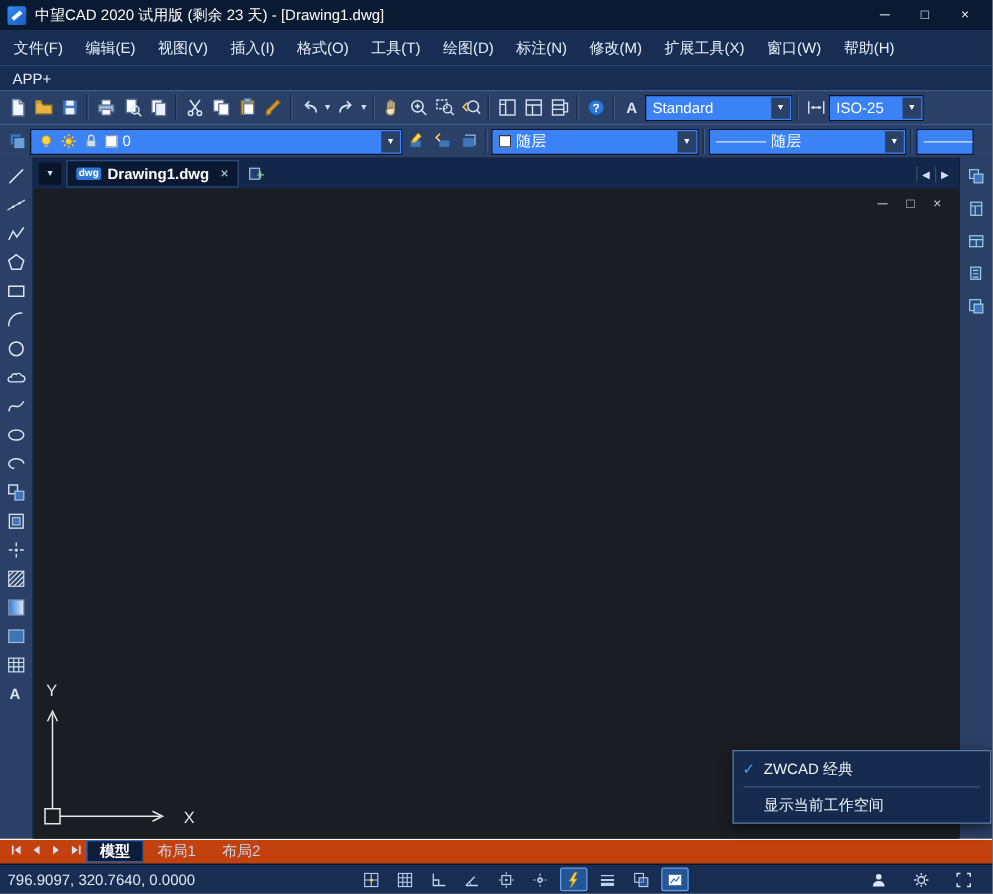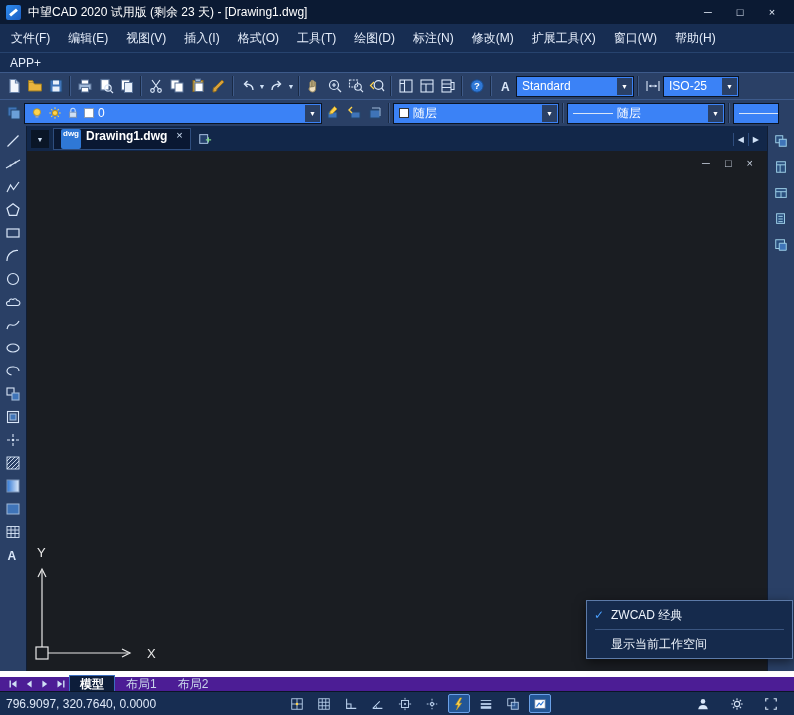--- a/index.html
+++ b/index.html
@@ -30,35 +30,35 @@
   .linesample{width:40px;height:1px;background:#d9e6f8;flex:0 0 auto}
   
   .main{flex:1;display:flex;min-height:0}
   .lstrip,.rstrip{width:27px;background:#2a4066;display:flex;flex-direction:column;align-items:center;padding:4px 0;gap:2px;flex:0 0 auto}
   .lstrip{border-right:1px solid #101d33}
   .rstrip{border-left:1px solid #101d33;gap:5px}
   .lbtn{width:22px;height:21px;display:flex;align-items:center;justify-content:center;flex:0 0 auto}
   .doc{flex:1;display:flex;flex-direction:column;min-width:0}
   .tabbar{height:25px;background:#122749;display:flex;align-items:center;gap:4px;padding:1px 4px 0;flex:0 0 auto}
   .tablist-btn{width:18px;height:18px;background:#0a1627;display:flex;align-items:center;justify-content:center;font-size:7px;color:#cfe0f5}
-  .tab{height:22px;background:#0a1832;border:1px solid #2e4d7e;display:flex;gap:5px;padding:0 7px;color:#fff;font-weight:bold}
+  .tab{height:22px;background:#0a1832;border:1px solid #2e4d7e;display:flex;align-items:center;gap:5px;padding:0 7px;color:#fff;font-weight:bold}
   .badge{background:#2f78d6;color:#fff;font-size:8px;font-weight:bold;padding:1px 2px;border-radius:2px;line-height:1}
   .tab .tclose{font-size:11px;color:#cfe0f5;font-weight:normal;margin-left:4px}
   .tab-scroll{margin-left:auto;display:flex;align-items:center}
   .tab-scroll span{font-size:8px;color:#cfe0f5;padding:2px 4px;border-left:1px solid #2e4d7e}
   .canvas{flex:1;background:#1a1d22;position:relative;min-height:0}
   .child-controls{position:absolute;top:6px;right:14px;display:flex;gap:15px;color:#c9d2e0;font-size:11px}
   .ucs{position:absolute;left:8px;bottom:6px}
   
   .ctx-menu{position:absolute;right:1px;top:600px;width:207px;background:#152a4c;border:1px solid #5c7aa8;z-index:60;padding:2px 0;box-shadow:0 3px 10px rgba(0,0,0,.55)}
   .cmi{height:24px;display:flex;align-items:center;color:#eef4fc;padding-right:8px;white-space:nowrap}
   .cmi .gut{width:24px;text-align:center;color:#4aa0ff;font-weight:bold;font-size:12px;flex:0 0 auto}
   .cmsep{height:1px;background:#3a5580;margin:2px 8px}
   
-  .layoutrow{height:20px;background:#4c1d95;border-top:6px solid #ffffff;display:flex;align-items:center;padding:0 5px;gap:1px;flex:0 0 auto}
+  .layoutrow{height:20px;background:#c2410c;border-top:1px solid #ffffff;display:flex;align-items:flex-start;padding:0 5px;gap:1px;flex:0 0 auto}
   .nbtn{width:15px;height:16px;display:flex;align-items:center;justify-content:center;flex:0 0 auto}
   .ltab{height:18px;padding:0 10px;display:flex;align-items:center;color:#c9d6ea;flex:0 0 auto}
   .ltab.active{background:#0d1d3a;border:1px solid #3b6ec0;color:#fff;font-weight:bold}
   
   .statusbar{height:24px;background:#172d52;border-top:1px solid #0a1526;display:flex;align-items:center;padding:0 6px;flex:0 0 auto}
   .coords{width:280px;color:#dfe9f8;white-space:nowrap}
   .sgroup{display:flex;gap:5px;align-items:center}
   .sbtn{width:22px;height:19px;display:flex;align-items:center;justify-content:center;border:1px solid transparent;border-radius:2px;flex:0 0 auto}
   .sbtn.active{background:#235696;border-color:#6aa0e8}
   .rgroup{margin-left:auto;display:flex;gap:12px;align-items:center;padding-right:6px}

